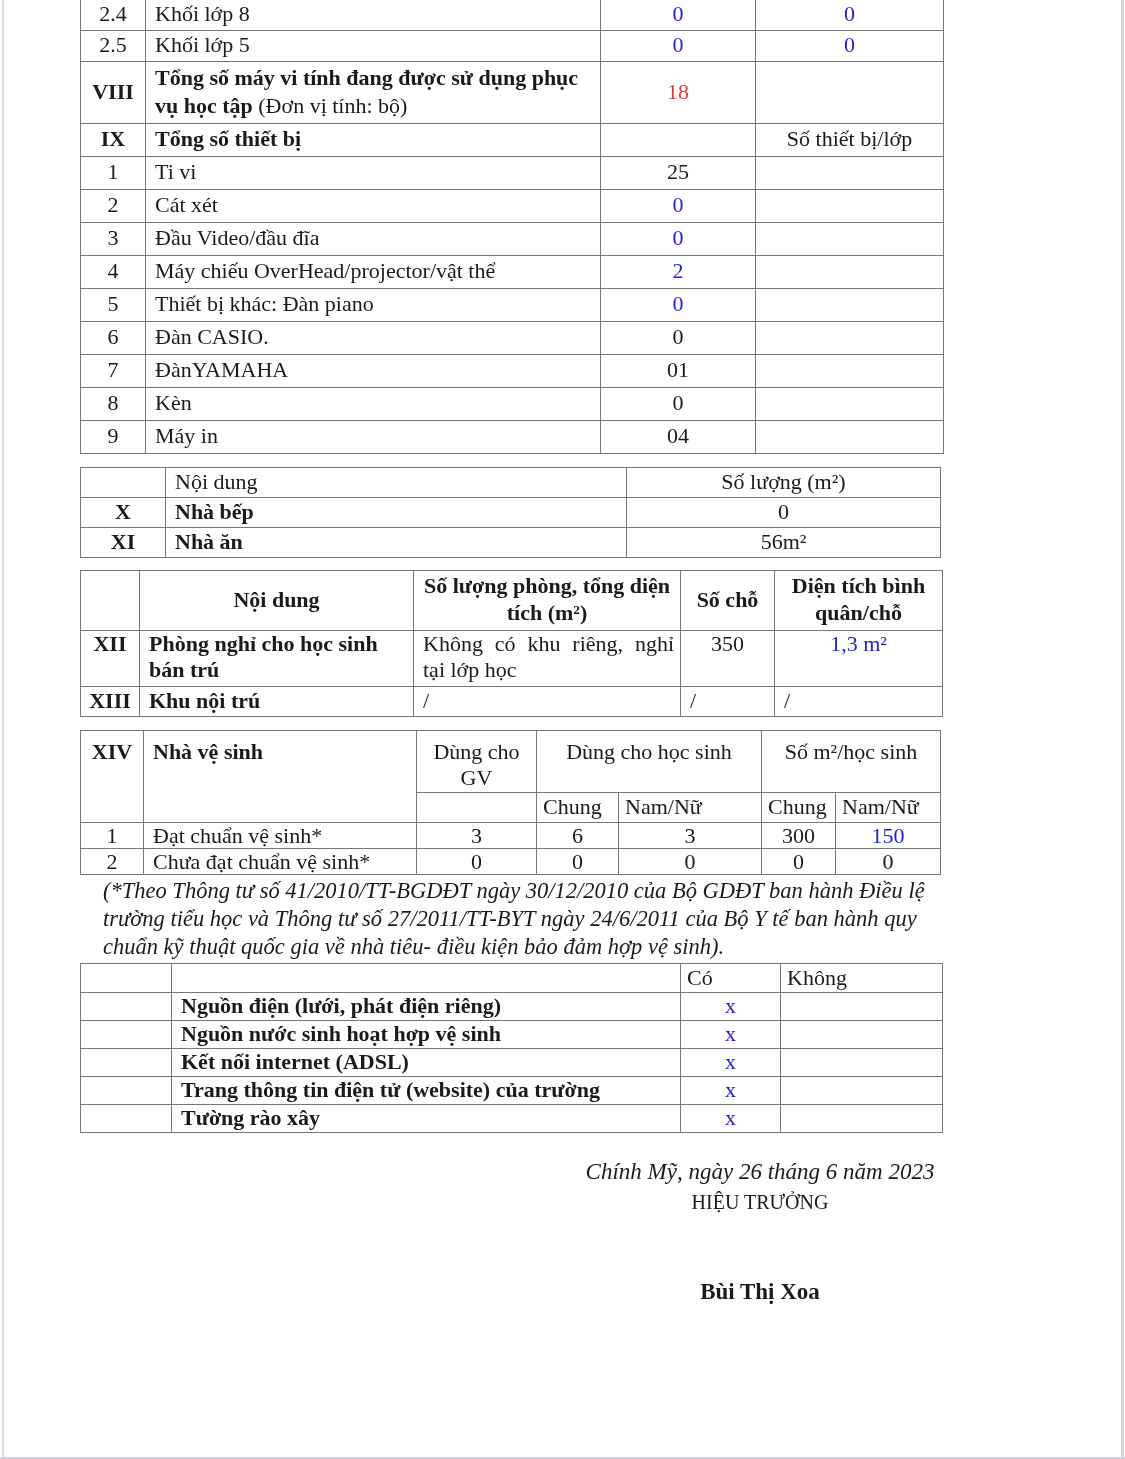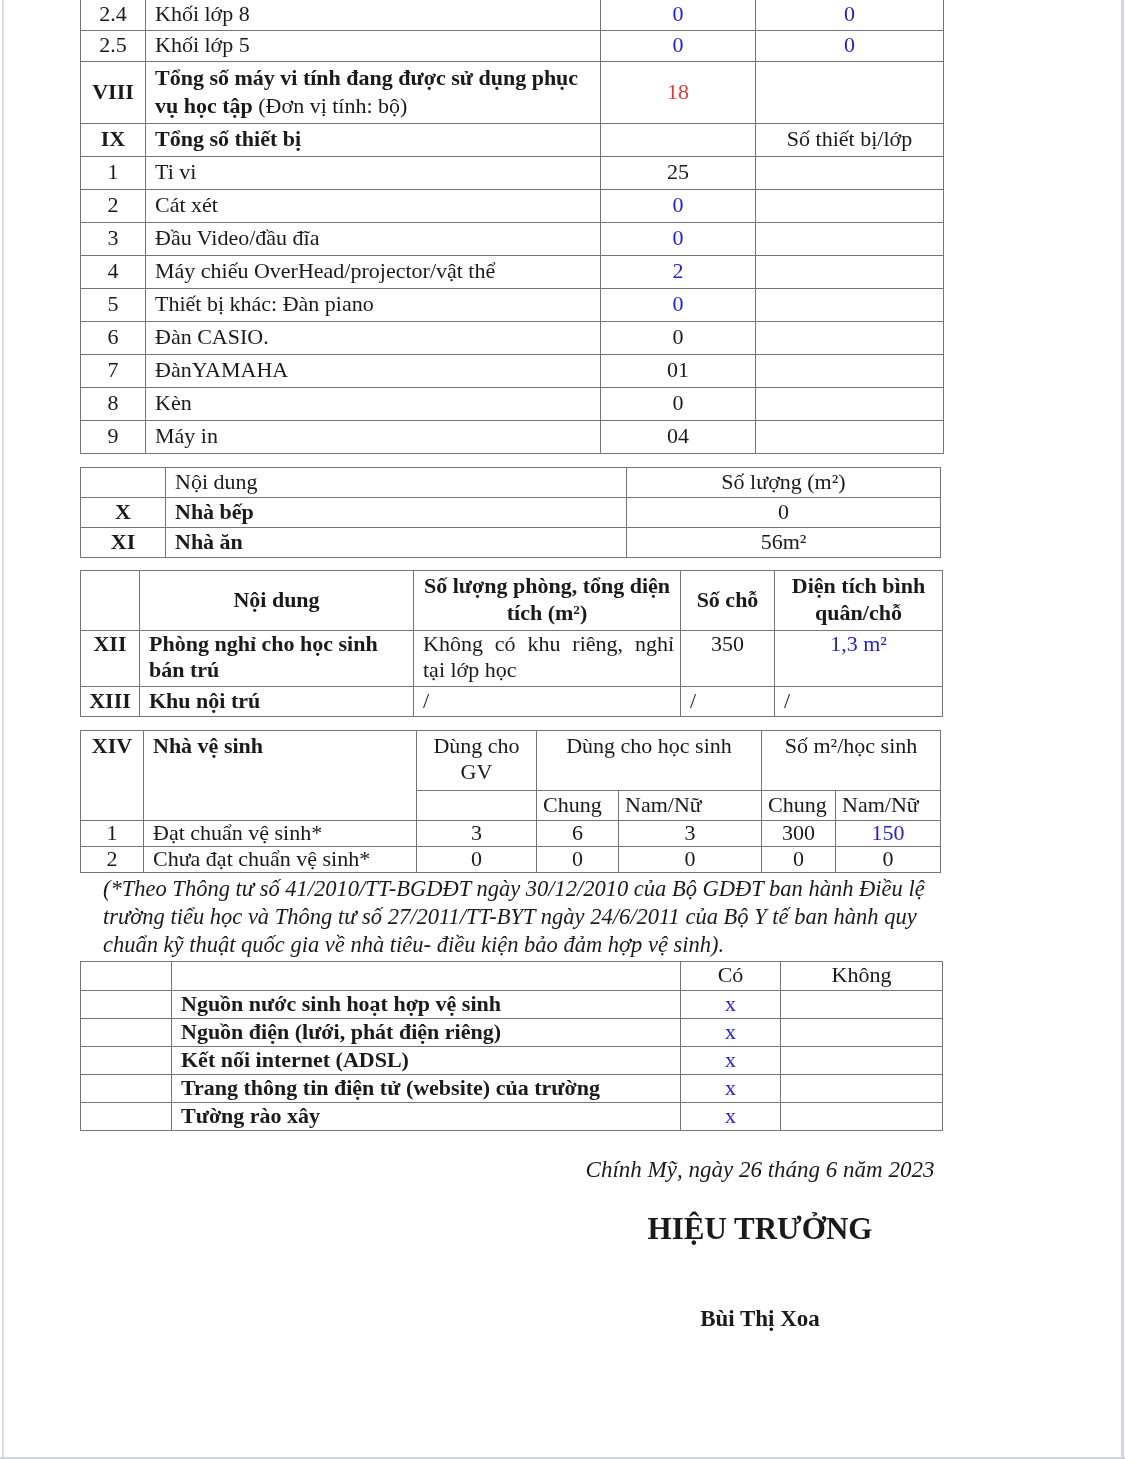--- a/index.html
+++ b/index.html
@@ -37,37 +37,37 @@
   .t2 td{height:30px}
 
   
   .t3{width:862px;margin-top:12px}
   .t3 .hrow td{height:60px;font-weight:bold;text-align:center}
   .t3 .r12 td{height:56px}
   .t3 .r13 td{height:30px}
 
   
   .t4{width:860px;margin-top:13px}
-  .t4 .h1 td{height:60px;vertical-align:top;text-align:center;padding-top:2px}
+  .t4 .h1 td{height:60px;vertical-align:top;text-align:center;padding-top:8px}
   .t4 .h2 td{height:30px;text-align:left}
   .t4 .drow td{height:26px;line-height:24px}
 
   
   .footnote{margin:2px 0 0 103px;width:862px;font-style:italic;font-size:22.5px;line-height:28px}
   .footnote .u{}
 
   
   .t5{width:862px;margin-top:2px}
   .t5 td{height:28px}
-  .t5 .hrow td{height:29px;text-align:center}
+  .t5 .hrow td{height:29px;text-align:left}
 
   
   .sig{margin:24px 0 0 530px;width:460px;text-align:center}
   .sig .place-date{font-style:italic;font-size:23px;line-height:30px}
-  .sig .title{font-weight:bold;font-size:31px;line-height:30px;margin-top:29px}
+  .sig .title{font-weight:normal;font-size:20px;line-height:30px;margin-top:0}
   .sig .name{font-weight:bold;font-size:23px;line-height:30px;margin-top:60px}
 </style>
 </head>
 <body>
 
 <div class="page-edge-left"></div>
 <div class="page-edge-right"></div>
 <div class="page-edge-bottom"></div>
 
 <table class="t1">
@@ -274,27 +274,27 @@
     </colgroup>
   <tbody>
       <tr class="hrow">
     <td></td>
     <td></td>
     <td>Có</td>
     <td>Không</td>
   </tr>
   <tr>
     <td class="c bold"></td>
+    <td class="l bold">Nguồn điện (lưới, phát điện riêng)</td>
+    <td class="c" data-color="blue">x</td>
+    <td class="c"></td>
+  </tr>
+  <tr>
+    <td class="c bold"></td>
     <td class="l bold">Nguồn nước sinh hoạt hợp vệ sinh</td>
-    <td class="c" data-color="blue">x</td>
-    <td class="c"></td>
-  </tr>
-  <tr>
-    <td class="c bold"></td>
-    <td class="l bold">Nguồn điện (lưới, phát điện riêng)</td>
     <td class="c" data-color="blue">x</td>
     <td class="c"></td>
   </tr>
   <tr>
     <td class="c bold"></td>
     <td class="l bold">Kết nối internet (ADSL)</td>
     <td class="c" data-color="blue">x</td>
     <td class="c"></td>
   </tr>
   <tr>

